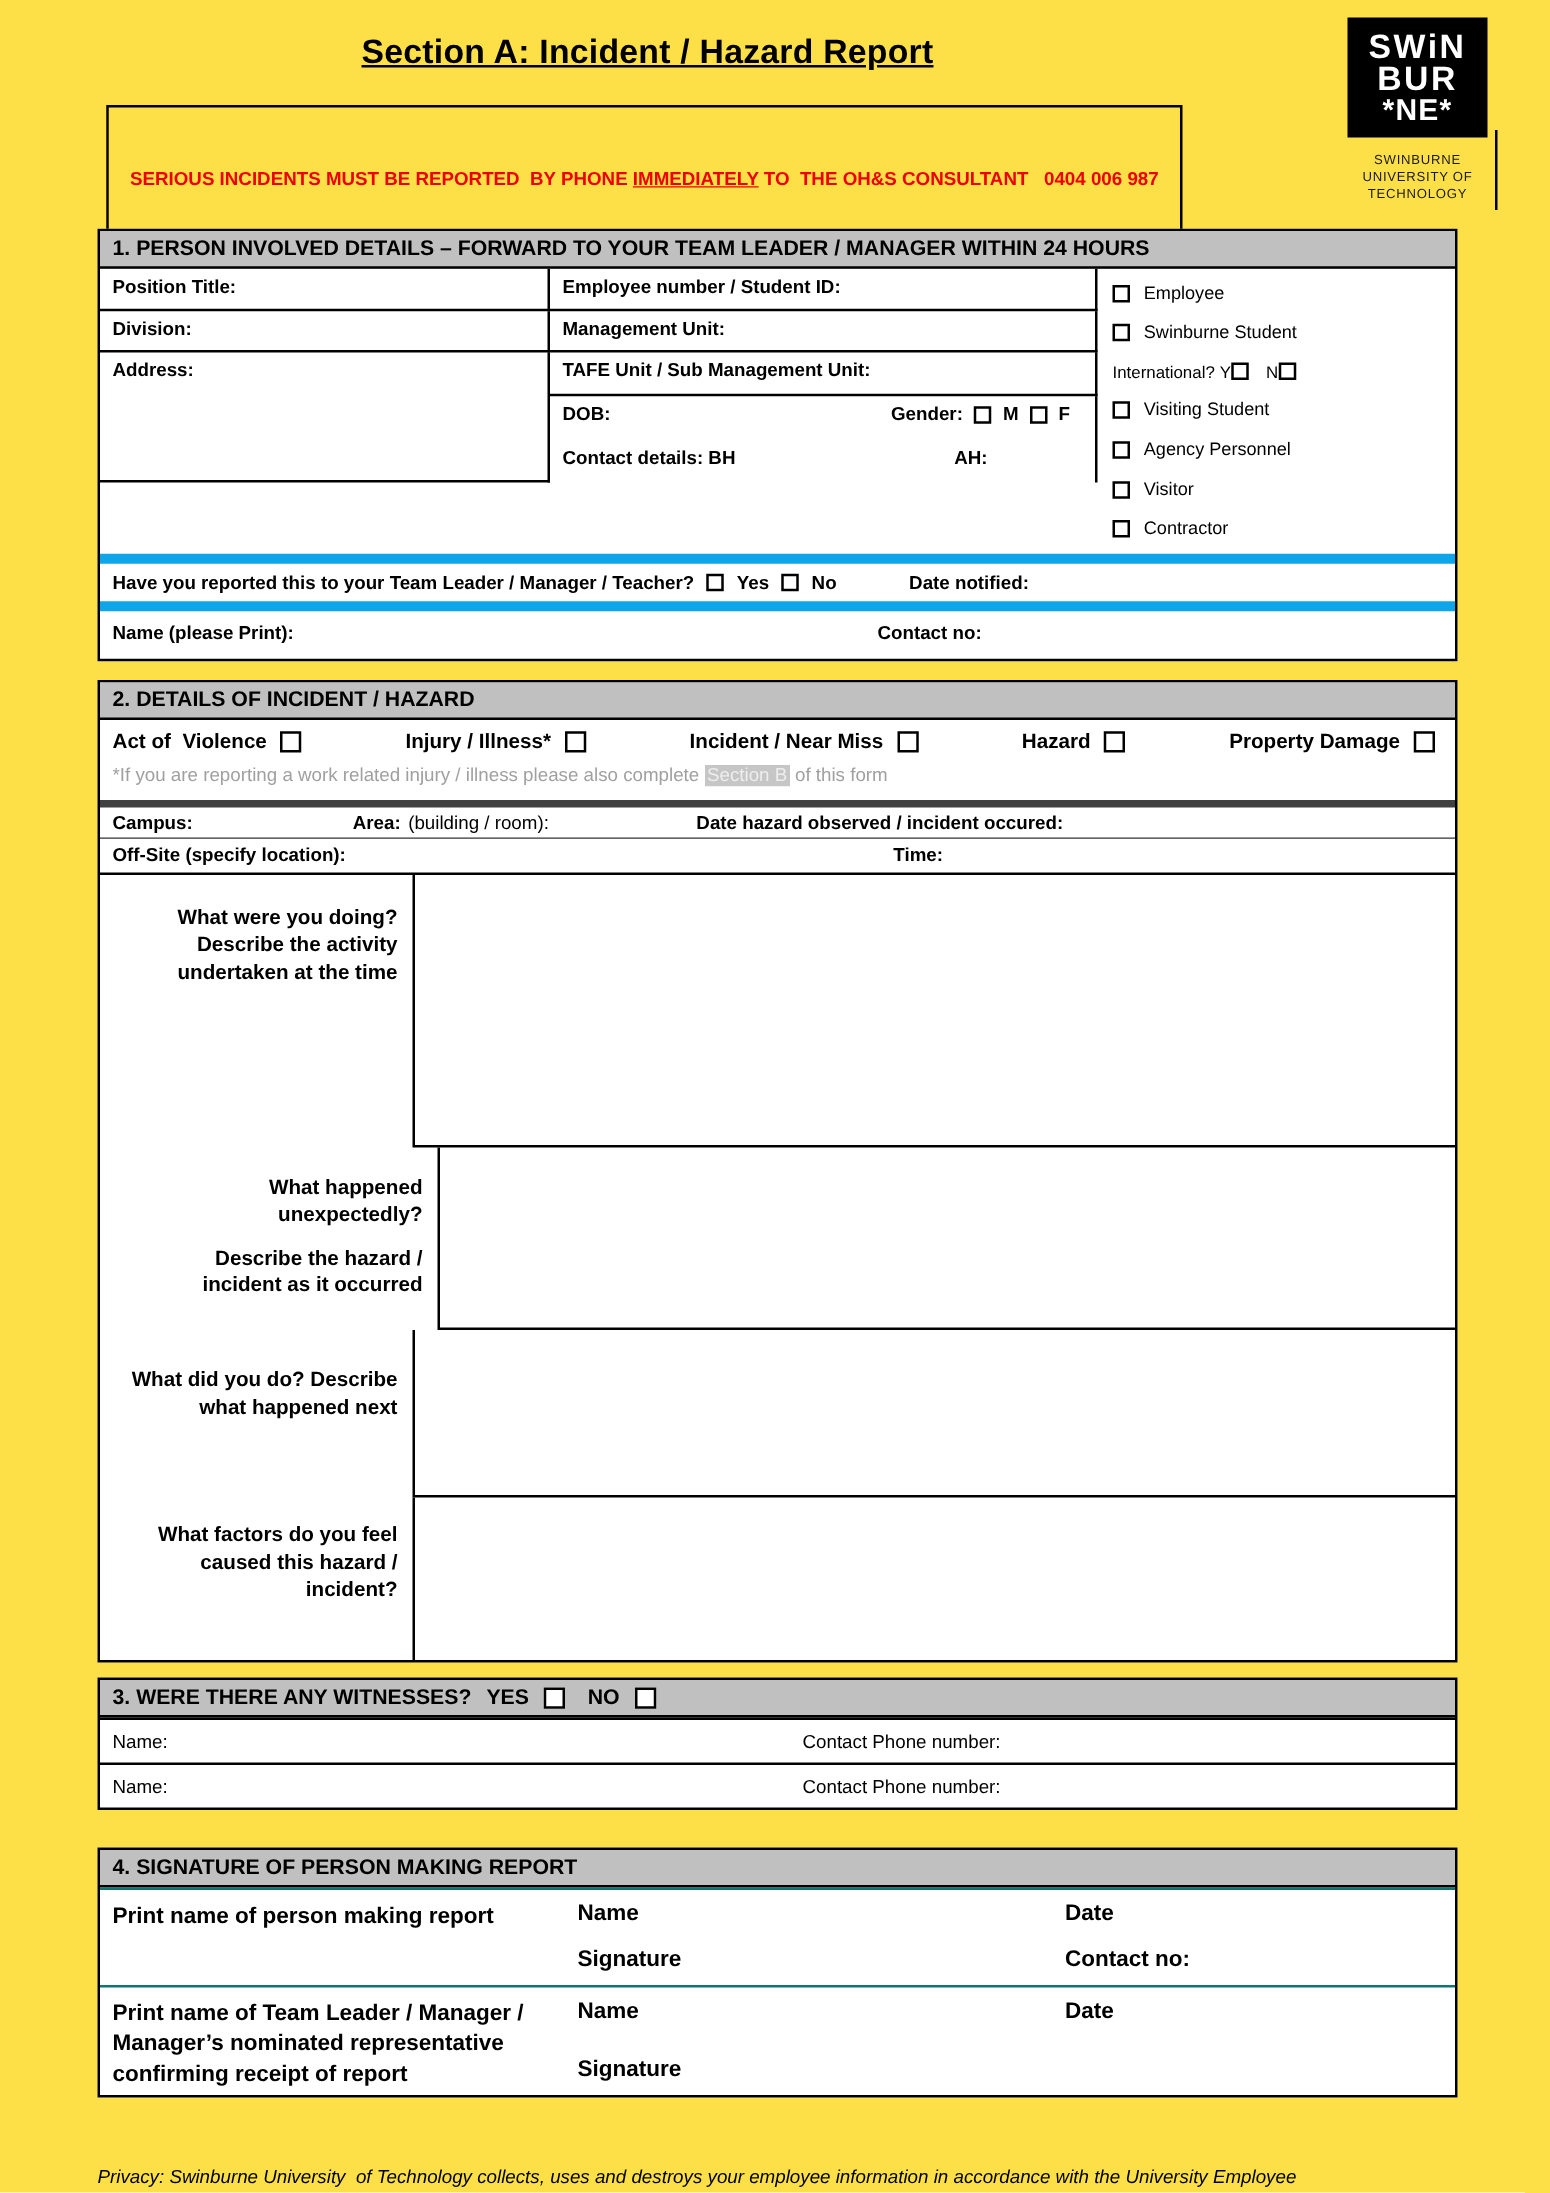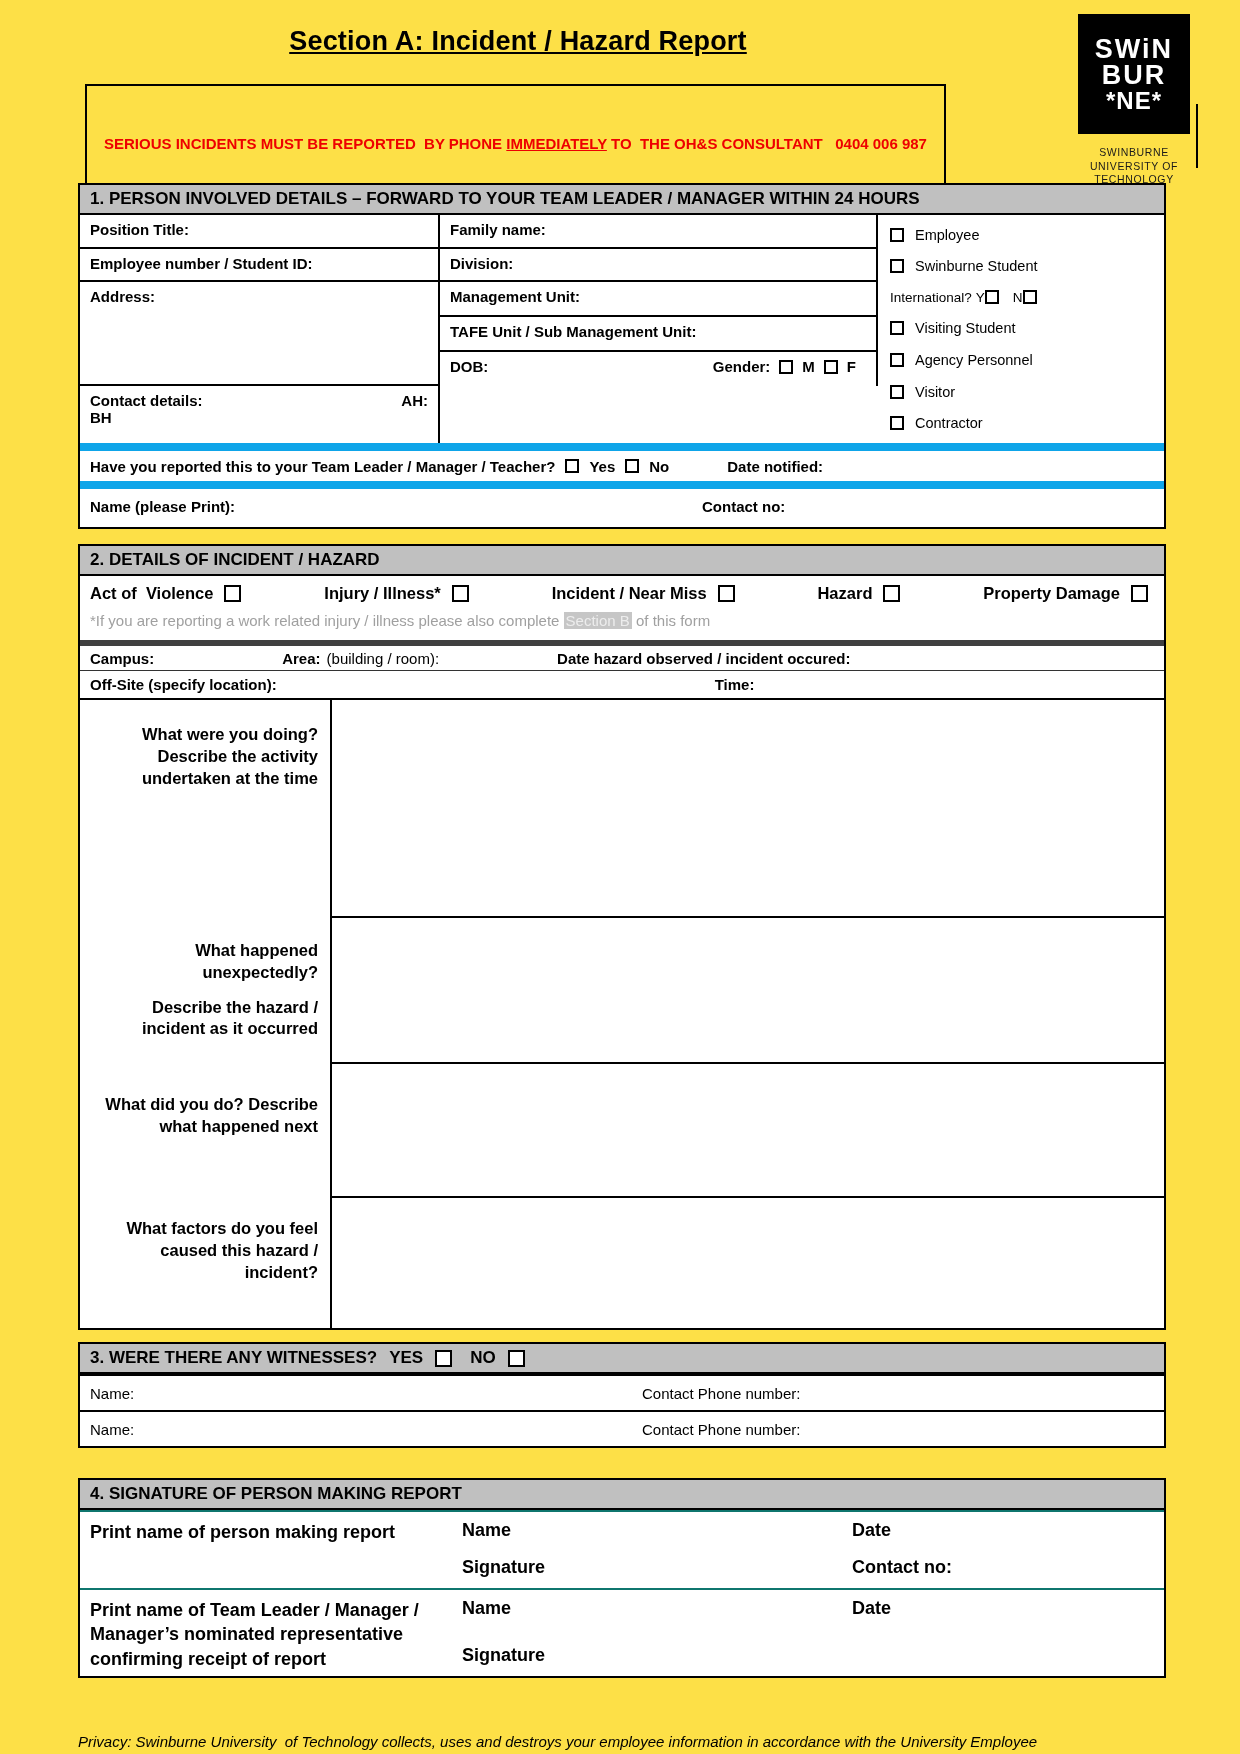--- a/index.html
+++ b/index.html
@@ -24,21 +24,21 @@
   .warnbox {
     position: absolute; left: 7px; top: 84px; width: 861px;
     border: 2px solid #000; padding: 7px 10px 8px;
     text-align: center; color: #ee0000; font-weight: bold;
     font-size: 15px; line-height: 1.38; white-space: pre-wrap;
   }
   .warnbox u { text-decoration: underline; }
 
   .logo { position: absolute; left: 1078px; top: 14px; width: 112px; }
   .logo-box {
-    width: 112px; height: 120px; background: #000; color: #fff;
+    width: 112px; height: 96px; background: #000; color: #fff;
     font-weight: bold; font-size: 27px; line-height: 0.98;
     display: flex; flex-direction: column; align-items: center; justify-content: center;
     letter-spacing: 2px;
   }
   .logo-box .l3 { font-size: 24px; letter-spacing: 1px; }
   .logo-caption {
     margin-top: 12px; text-align: center; font-size: 10.5px;
     letter-spacing: 0.6px; line-height: 1.3; color: #1a1a1a;
   }
   .logo-rule { position: absolute; left: 1196px; top: 104px; width: 2px; height: 64px; background: #000; }
@@ -107,21 +107,21 @@
   .q-area { border-top: 2px solid #000; }
   .q-row { display: flex; }
   .q-label {
     width: 252px; border-right: 2px solid #000; text-align: right;
     font-weight: bold; font-size: 16.5px; line-height: 1.32;
     padding: 0 12px 0 14px;
   }
   .q-label .l2.gap { margin-top: 13px; }
   .q-answer { flex: 1; }
   .q-row.r1 { height: 218px; } .q-row.r1 .q-label { padding-top: 24px; }
-  .q-row.r2 { height: 146px; } .q-row.r2 .q-label { padding-top: 22px; }
+  .q-row.r2 { height: 146px; } .q-row.r2 .q-label { padding-top: 22px; margin-left: 20px; }
   .q-row.r3 { height: 134px; } .q-row.r3 .q-label { padding-top: 30px; }
   .q-row.r4 { height: 130px; } .q-row.r4 .q-label { padding-top: 20px; }
   .q-row.r1 .q-answer, .q-row.r2 .q-answer, .q-row.r3 .q-answer { border-bottom: 2px solid #000; }
 
   
   #section3 { top: 1342px; }
   .wit-row { border-top: 2px solid #000; height: 36px; position: relative; font-size: 15px; padding: 9px 10px 0; }
   .wit-row:first-of-type { border-top: none; }
   .wit-row .phone { position: absolute; left: 562px; top: 9px; }
 
@@ -204,21 +204,20 @@
           <div class="ptype">
               <span class="cb"></span>
               <span>Visitor</span>
             </div>
           <div class="ptype">
               <span class="cb"></span>
               <span>Contractor</span>
             </div>
         </div>
 
-        <div class="br bb"><span>Family name:</span></div>
         <div class="br bb"><span>Employee number / Student ID:</span></div>
 
         <div class="br bb c-address"><span>Address:</span></div>
         <div class="br bb"><span>Division:</span></div>
         <div class="br bb"><span>Management Unit:</span></div>
         <div class="br bb"><span>TAFE Unit / Sub Management Unit:</span></div>
 
         <div class="br c-dob">
           <span>DOB:</span>
           <span class="gender-wrap">

